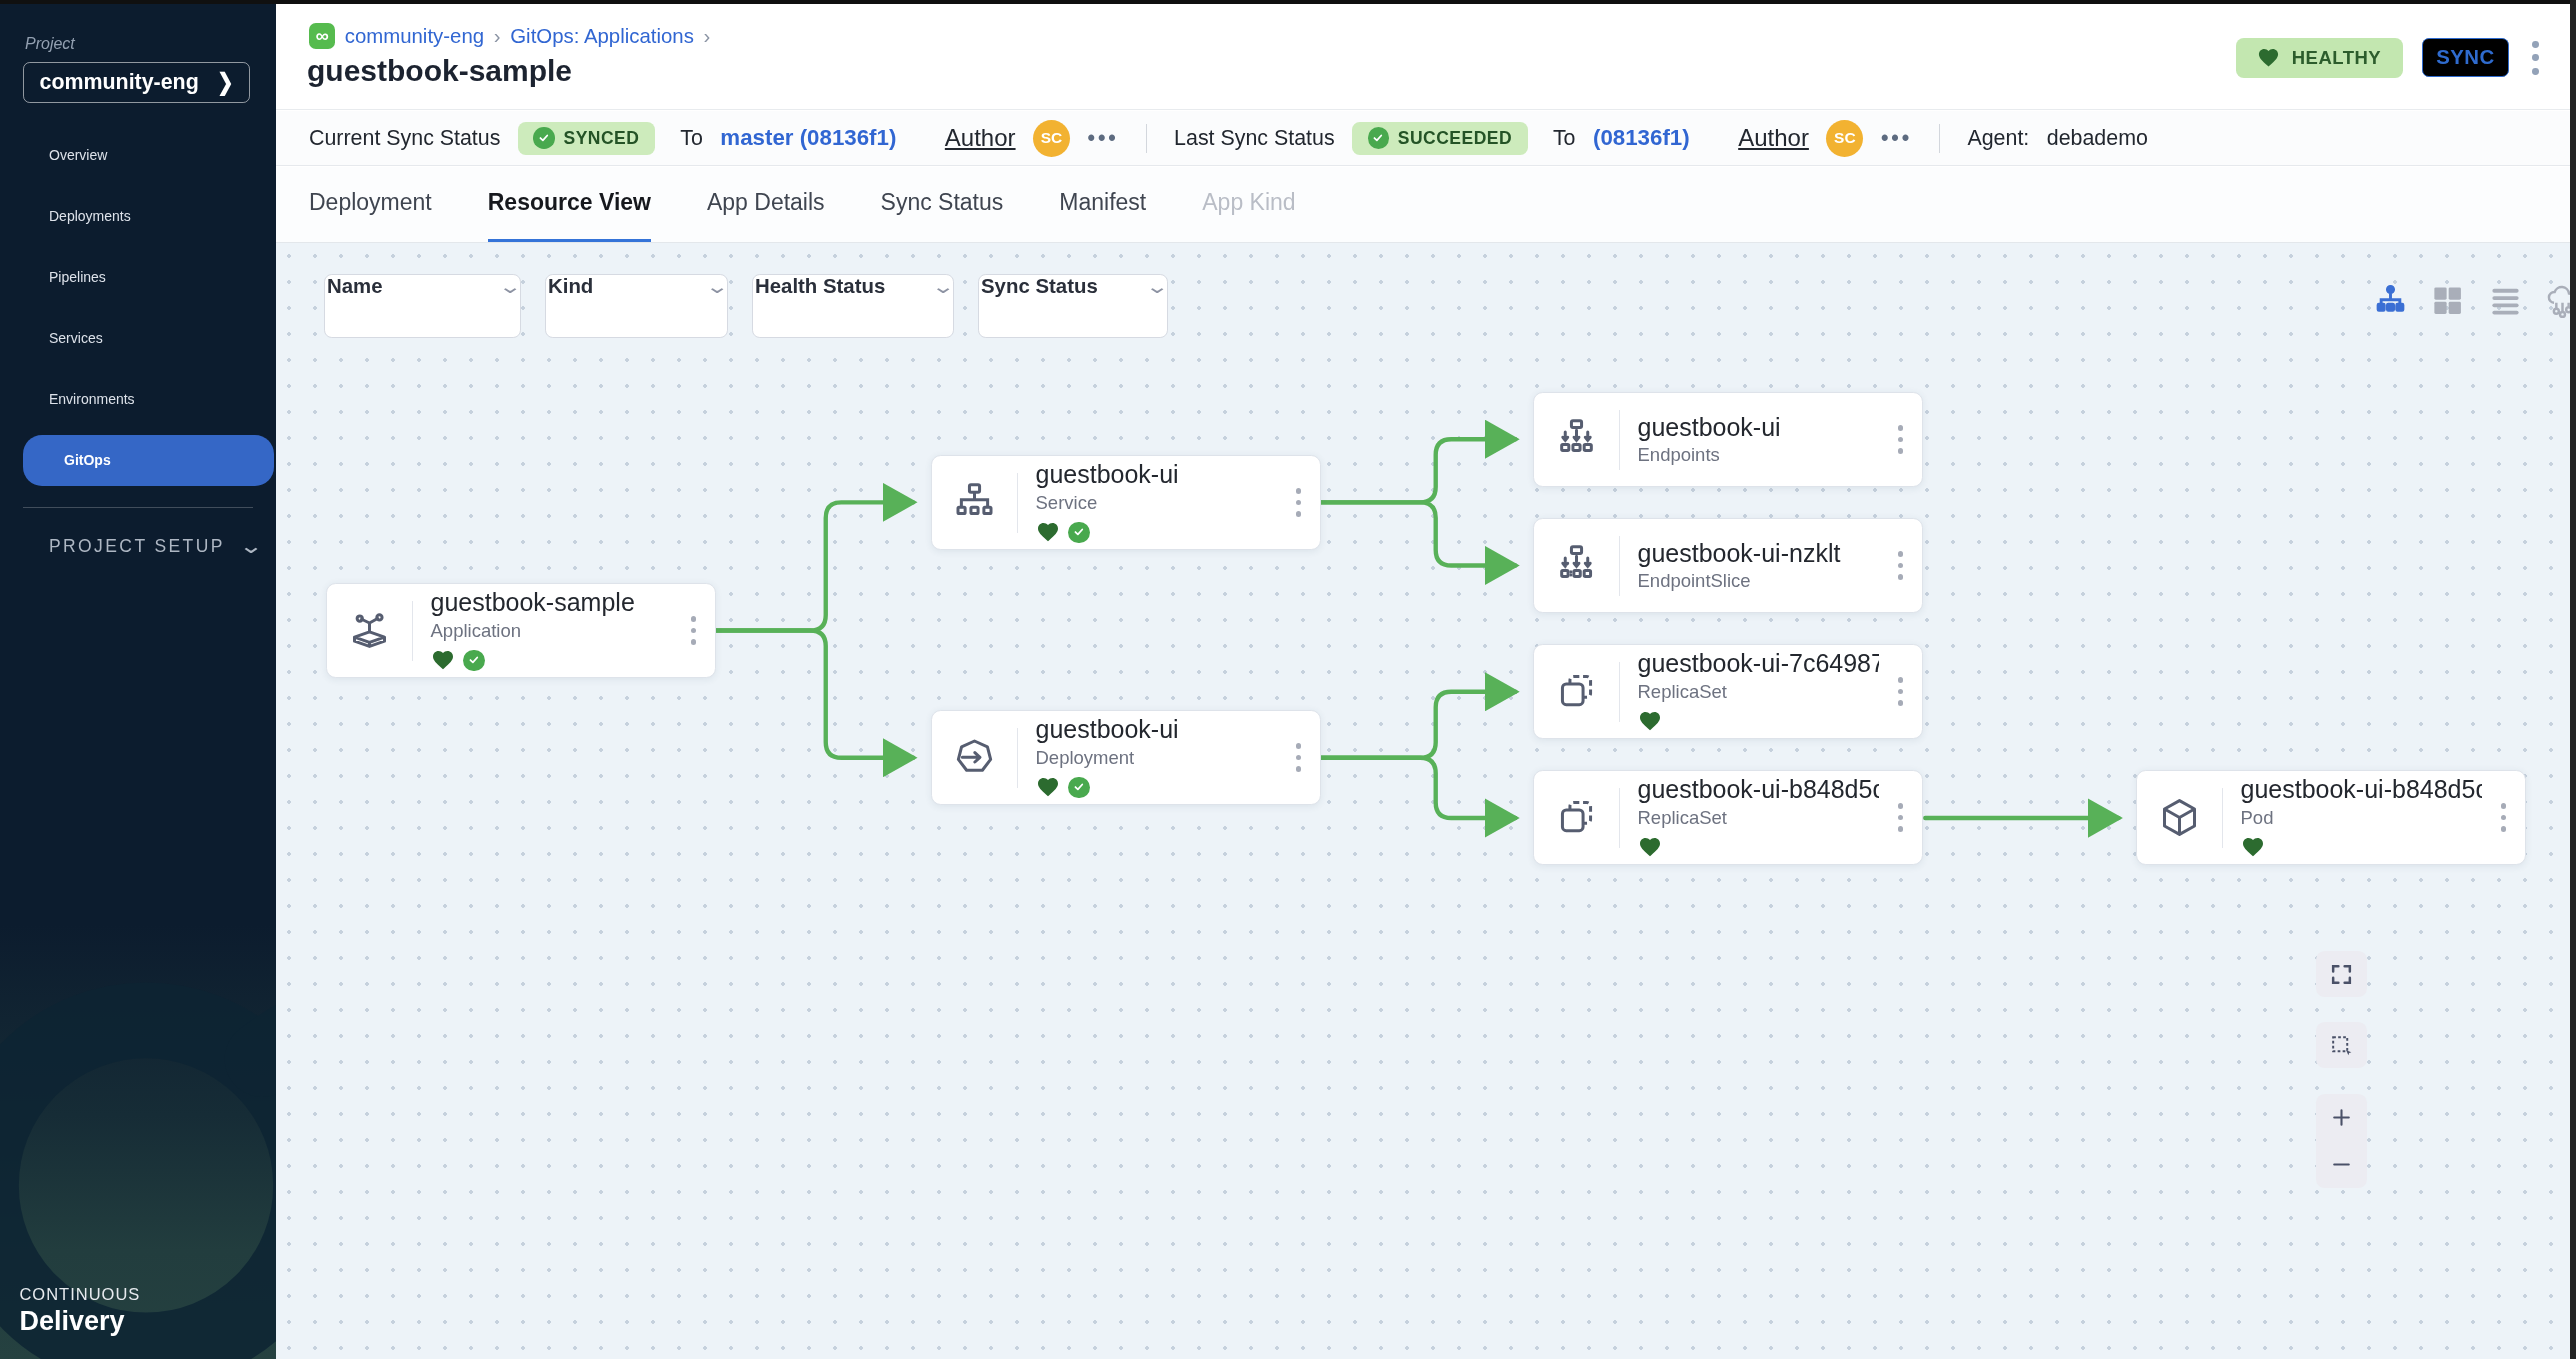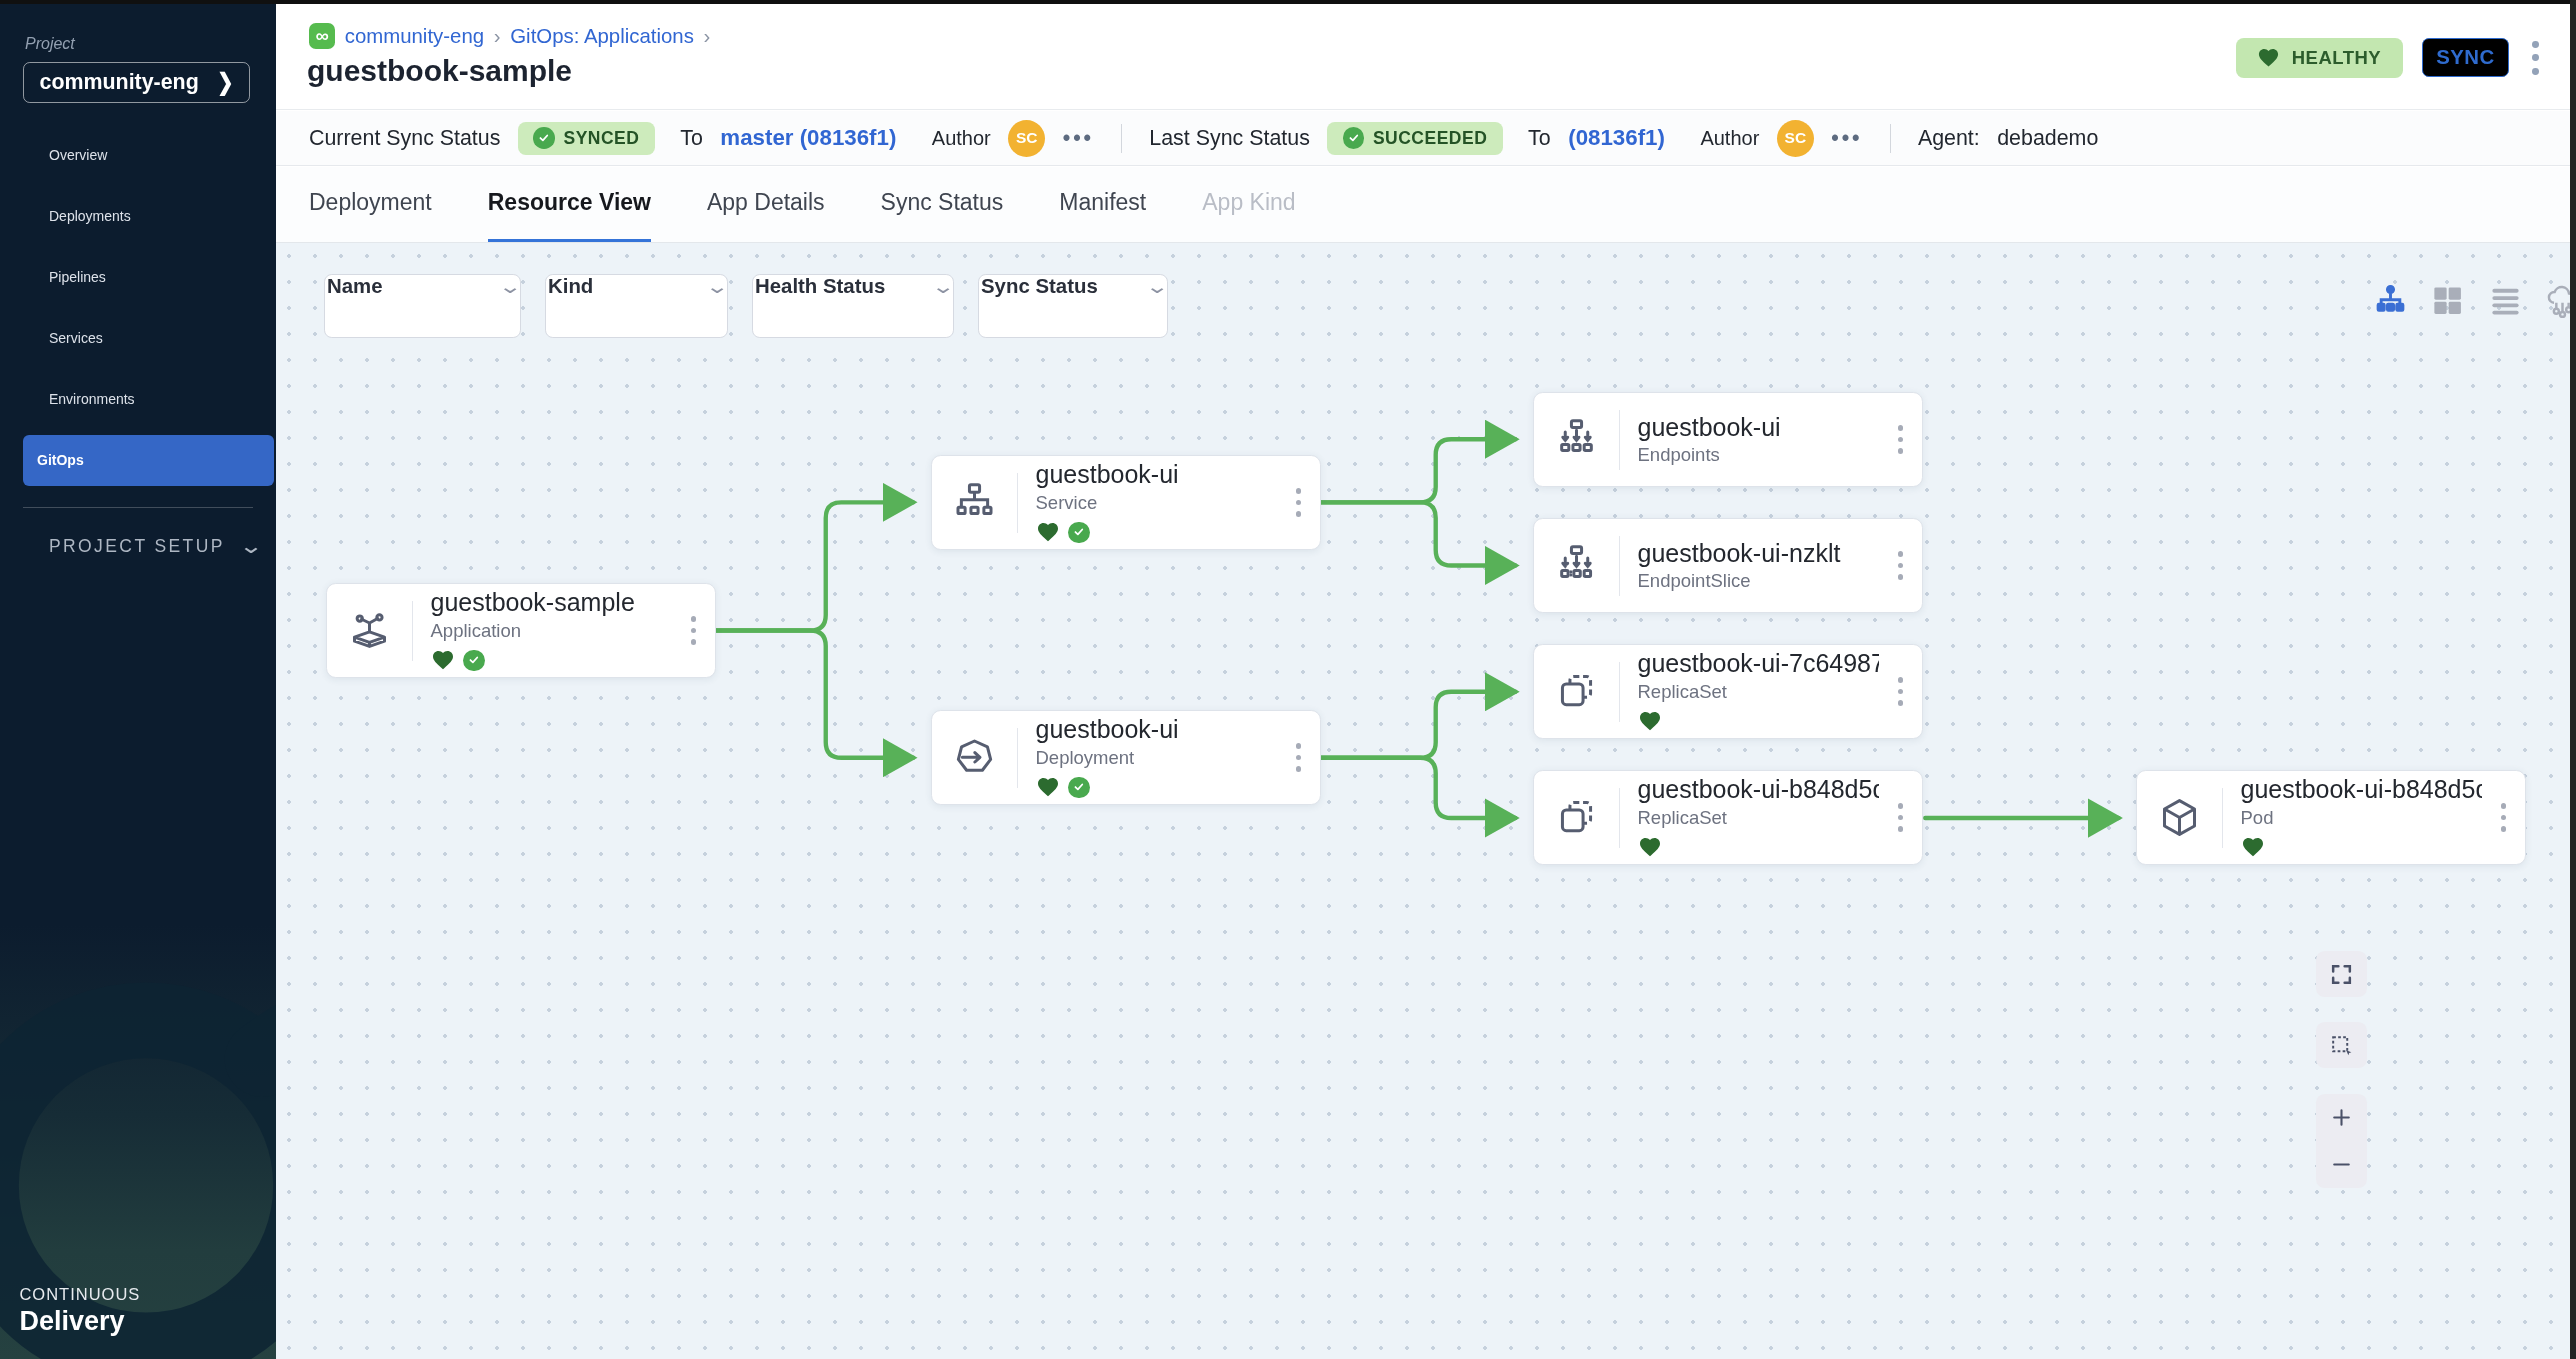--- a/index.html
+++ b/index.html
@@ -14,22 +14,22 @@
     overflow:hidden; z-index:10; }
   .swoosh { position:absolute; left:-58px; bottom:-39px; opacity:.85; }
   .project-label { position:absolute; left:25px; top:35px; font-size:16px; color:#93a0b1;font-style:italic; }
   .project-select { position:absolute; left:23px; top:62px; width:227px; height:41px; border:1.4px solid rgba(255,255,255,.55);
     border-radius:6.8px; display:flex; align-items:center; justify-content:space-between; padding:0 15.5px; cursor:pointer; }
   .project-select .name { color:#fff; font-size:21.4px; font-weight:700; }
   .project-select .chev { color:#fff; font-size:19.4px; font-weight:700; transform:scaleY(1.2); }
   .nav { position:absolute; left:0; top:124px; width:276px; }
   .nav-item { position:relative; height:61px; display:flex; align-items:center; padding-left:49px;
     color:#dde2ea; font-size:14px; cursor:pointer; }
-  .nav-item.active { background:#3567c6; color:#fff; font-weight:600; margin:0 1.9px 0 23px; padding-left:14px;
-    border-radius:6px; height:51px; margin-top:5.8px; margin-bottom:4.9px; }
+  .nav-item.active { background:#3567c6; color:#fff; font-weight:600; margin:0 1.9px 0 23px; padding-left:41px;
+    border-radius:19px; height:51px; margin-top:5.8px; margin-bottom:4.9px; }
   .nav-divider { margin:21.4px 23px 0 23px; border-top:1px solid rgba(255,255,255,.22); }
   .project-setup { margin:25px 0 0 49px; display:flex; align-items:center; gap:17.5px; color:#aeb7c3;
     font-size:17.5px; letter-spacing:2.4px; cursor:pointer; }
   .project-setup .chev-d { font-size:21.4px; letter-spacing:0; transform:scaleX(1.4); }
   .brand { position:absolute; left:19.4px; bottom:23px; z-index:3;margin-top:24px; }
   .brand .l1 { color:#e7ebef; font-size:16.5px; letter-spacing:1px; font-weight:500; }
   .brand .l2 { color:#ffffff; font-size:27px; font-weight:700; margin-top:1.9px; }
 
   
   .main { position:absolute; left:276px; top:0; width:2300px; height:1360px; }
@@ -55,21 +55,21 @@
   
   .statusbar { position:absolute; left:0; top:111px; width:100%; height:55px; background:#fbfcfd;
     border-bottom:1px solid #e6e9ed; display:flex; align-items:center; padding-left:33px; gap:17.5px; }
   .sb-label { font-size:21.4px; color:#22272f; }
   .badge { height:33px; border-radius:7.8px; background:#cdebbc; display:flex; align-items:center; gap:8.7px; padding:0 15.5px; }
   .badge .btxt { font-size:17.5px; font-weight:700; color:#245326; letter-spacing:0.5px; }
   .chk { width:21.4px; height:21.4px; border-radius:50%; background:#49a94e; display:flex; align-items:center; justify-content:center; }
   .chk svg { display:block; }
   .to { font-size:21.4px; color:#22272f; margin-left:7.8px; }
   .target-link { font-size:22.3px; font-weight:700; color:#3166d2; cursor:pointer; }
-  .author { font-size:20px; color:#22272f; margin-left:18px; }
+  .author { font-size:24px; color:#22272f; margin-left:31px;text-decoration:underline; }
   .avatar { width:37px; height:37px; border-radius:50%; background:#f2b231; color:#fff; font-size:15.5px; font-weight:700;
     display:flex; align-items:center; justify-content:center; }
   .dots-h { color:#5d6b80; font-size:21.4px; letter-spacing:2.9px; cursor:pointer; font-weight:700; }
   .vsep { width:1px; height:29px; background:#d3d7dd; margin:0 9.7px; }
   .agent { font-size:21.4px; color:#22272f; }
 
   
   .tabs { position:absolute; left:0; top:167px; width:100%; height:76px; background:#fcfdfe; border-bottom:1px solid #e3e7eb;
     display:flex; align-items:flex-end; padding-left:33px; gap:56px; }
   .tab { font-size:23px; color:#3f4550; font-weight:500; padding-bottom:23px; border-bottom:3.9px solid transparent; cursor:pointer; }

